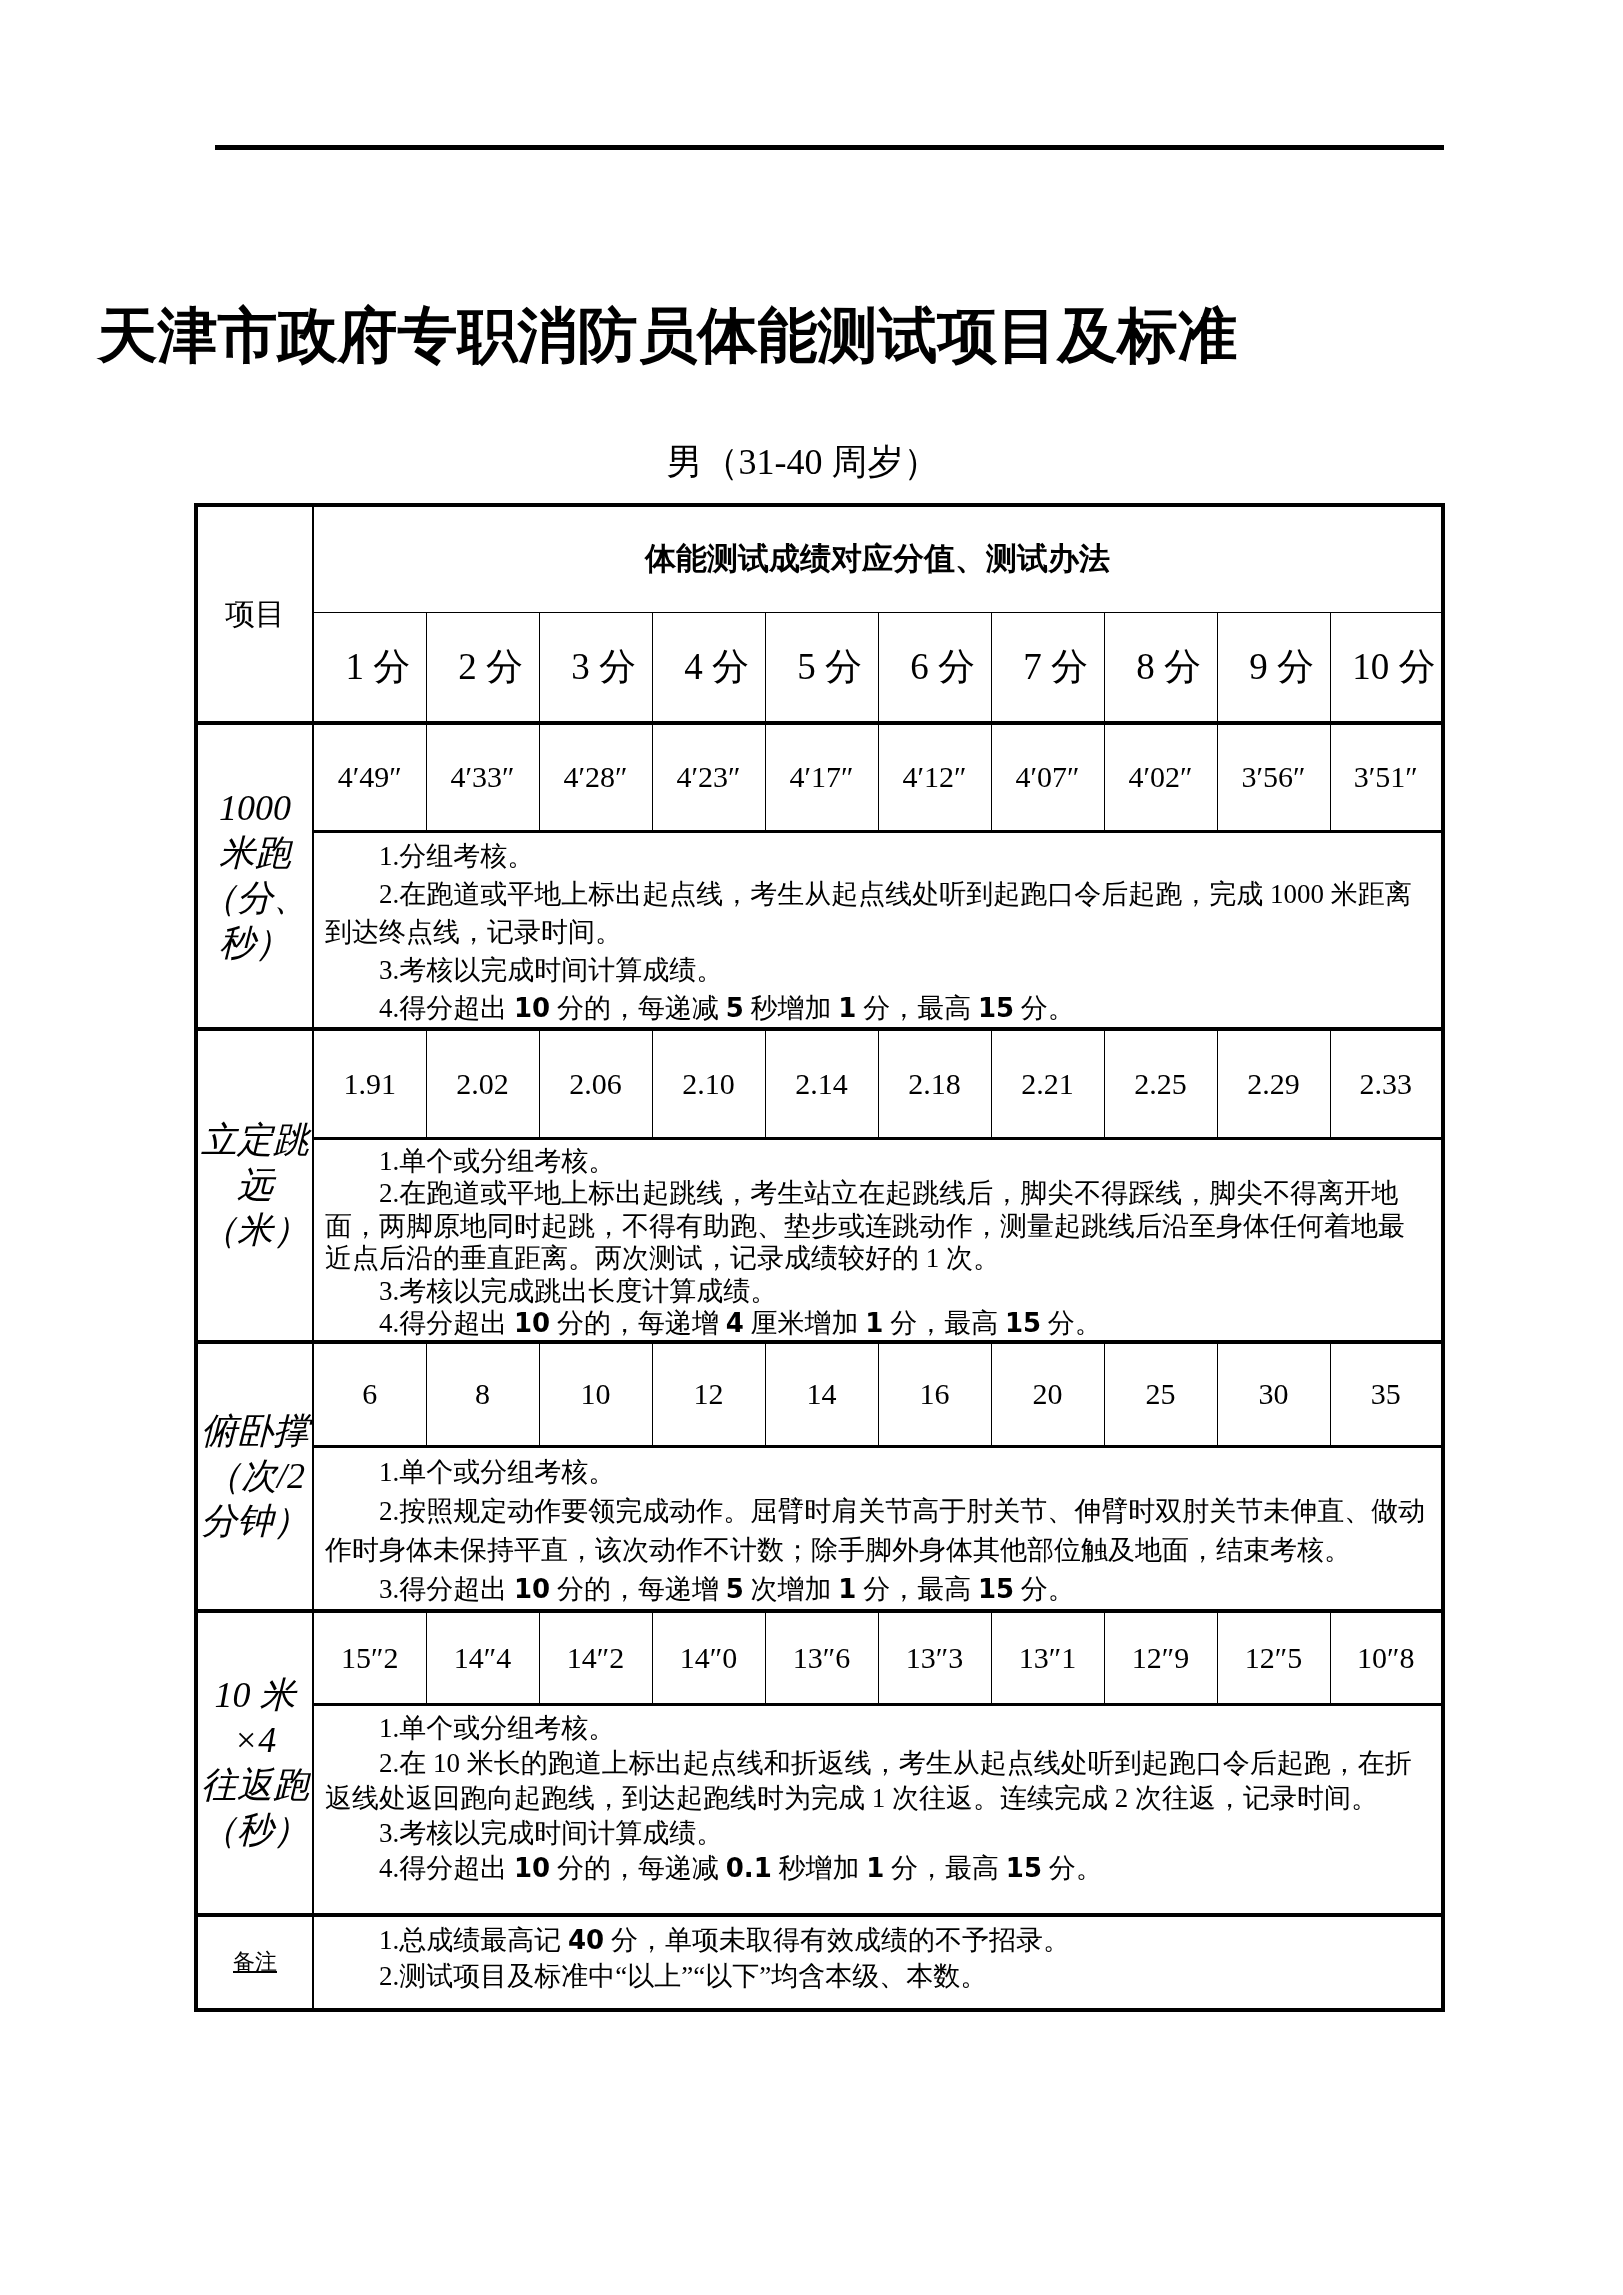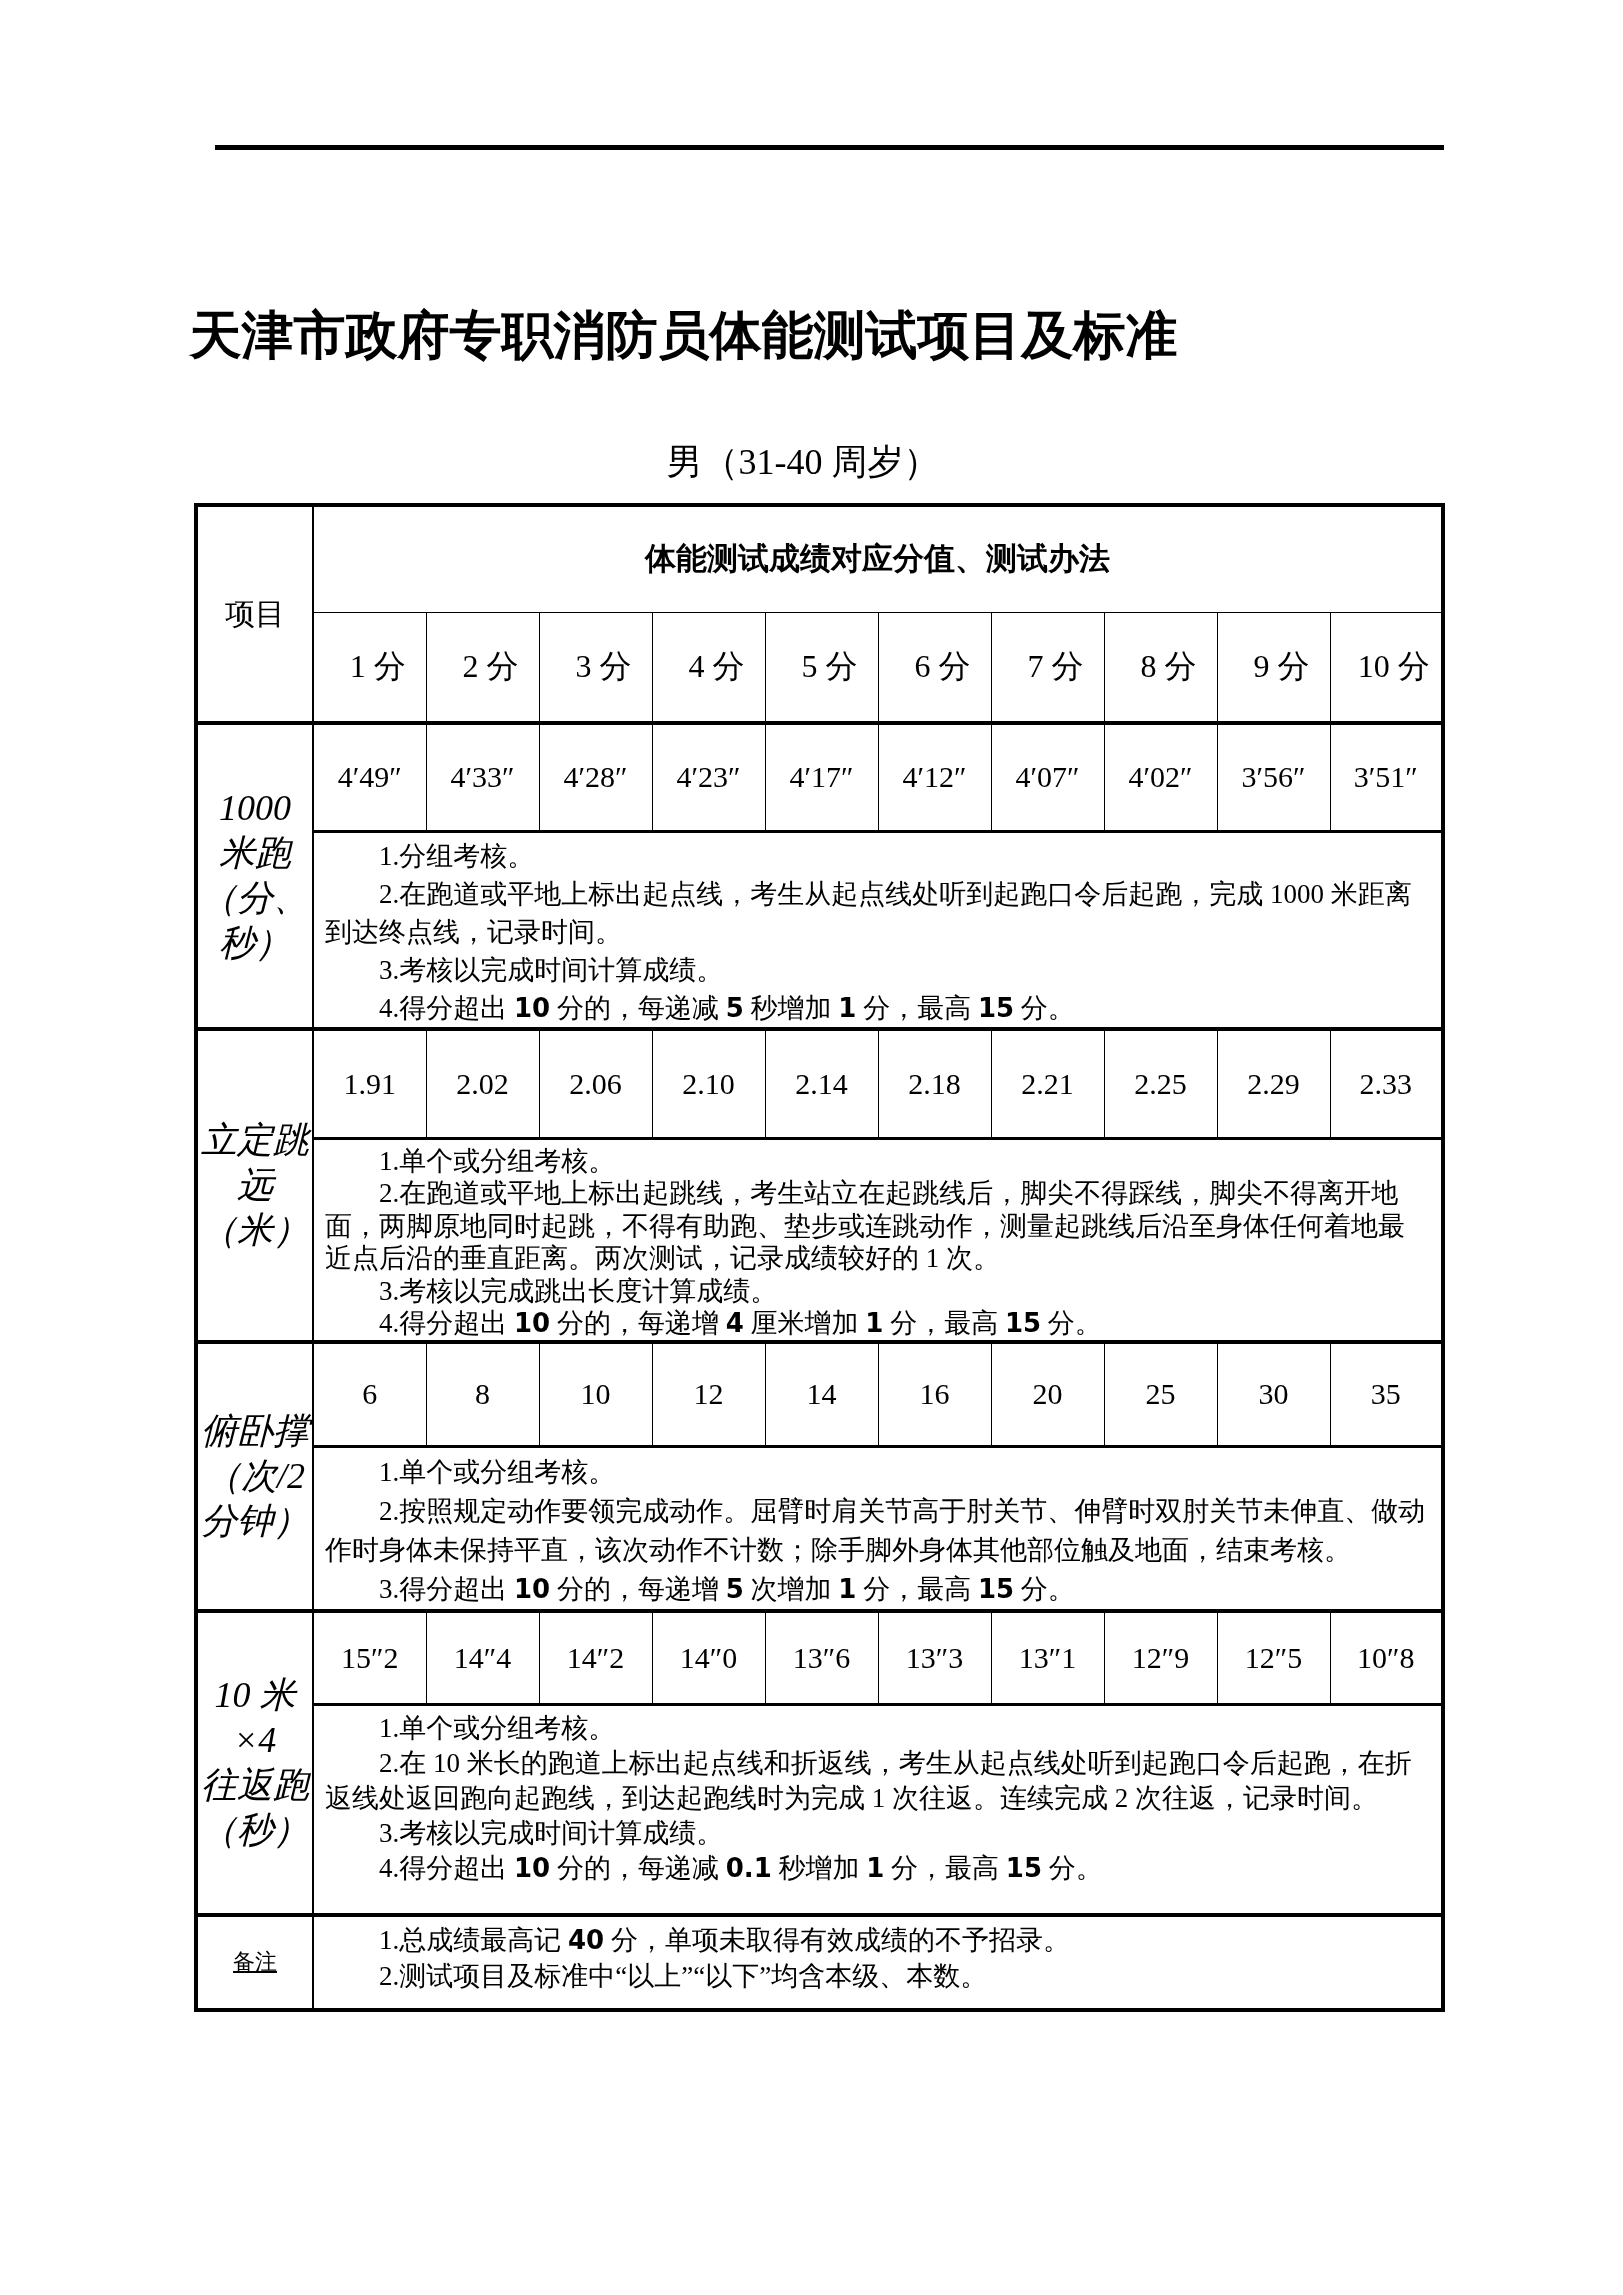--- a/index.html
+++ b/index.html
@@ -7,24 +7,24 @@
     width: 1623px; height: 2295px;
     background: #ffffff; color: #000000;
     font-family: "Liberation Serif", "DejaVu Serif", serif;
     position: relative;
   }
   .top-rule {
     position: absolute; left: 215px; top: 145px;
     width: 1229px; height: 4.8px; background: #000;
   }
   .page-title {
-    position: absolute; left: 16px; top: 298px; width: 1335px;
+    position: absolute; left: 0; top: 298px; width: 1335px;
     text-align: center;
     font-family: "Liberation Sans", "DejaVu Sans", sans-serif;
-    font-weight: 700; font-size: 52px; line-height: 75px;
+    font-weight: 700; font-size: 60px; line-height: 75px;
   }
   .page-subtitle {
     position: absolute; left: 0; top: 438px; width: 1606px;
     text-align: center; font-size: 36px; line-height: 49px;
   }
   table.standards {
     position: absolute; left: 194px; top: 503px; width: 1251px;
     border-collapse: collapse; table-layout: fixed;
     border: 4px solid #000;
   }
@@ -34,21 +34,21 @@
     border: 1.6px solid #000;
     text-align: center; vertical-align: middle;
     padding: 0; overflow: hidden;
   }
   .cell-corner, .cell-label, .cell-remarks-label { border-right-width: 2.4px; }
   .cell-corner { font-size: 30px; }
   .cell-main-header {
     font-family: "Liberation Sans", "DejaVu Sans", sans-serif;
     font-weight: 700; font-size: 31px; margin-left: 12px;
   }
-  .cell-score { font-size: 32px; padding-left: 16px; }
+  .cell-score { font-size: 37px; padding-left: 16px; }
   .cell-value { font-size: 30px; text-align: center; }
   .cell-label { font-size: 36px; line-height: 45px; font-style: italic; }
   .cell-remarks-label { font-size: 22px; text-decoration: underline; }
   .cell-notes {
     text-align: left; vertical-align: top;
     padding: 4.8px 12.7px 0 11px;
     border-top: 3.2px solid #000;
     margin-left: 14px;
   }
   .cell-notes p { margin: 0; text-indent: 2em; font-size: 27px; line-height: 38px; }

